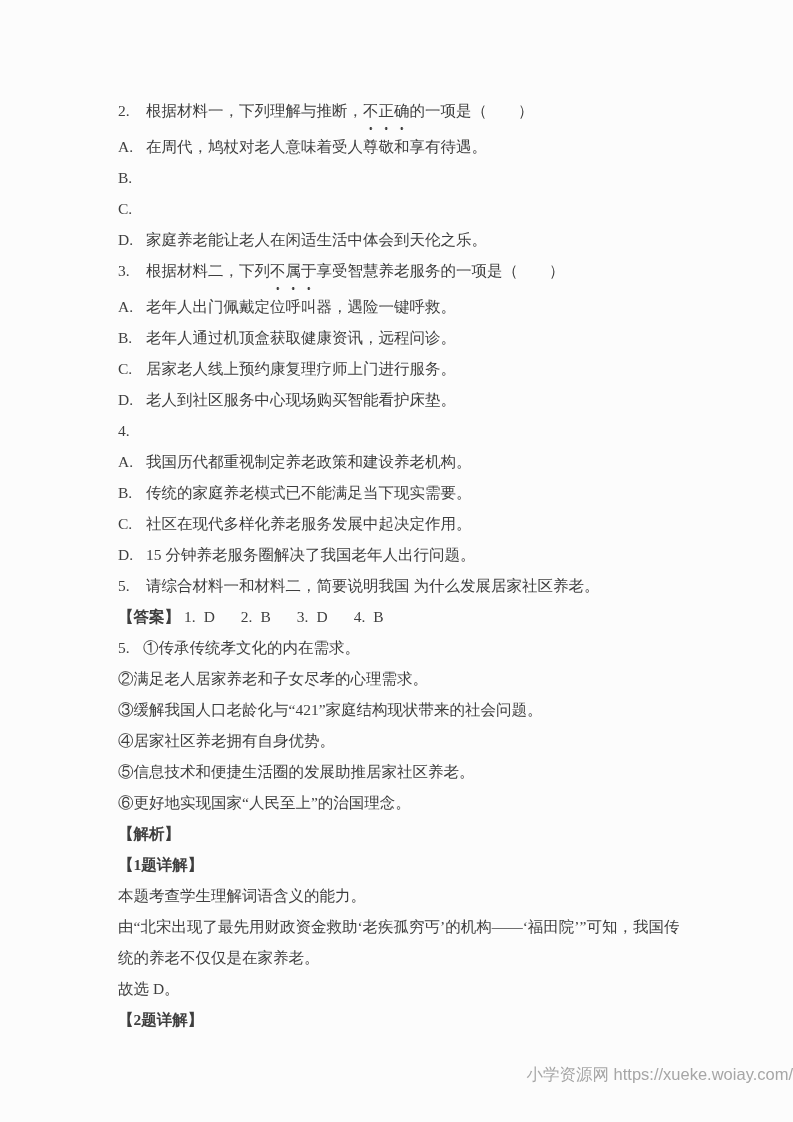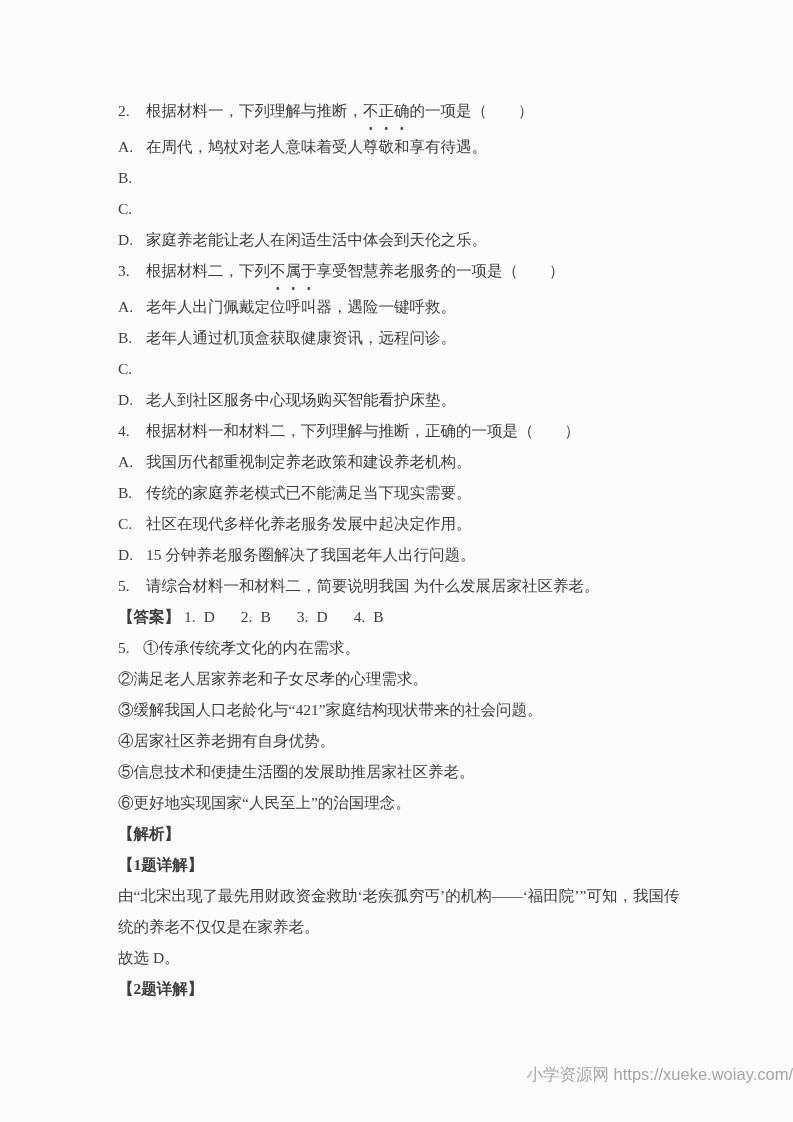--- a/index.html
+++ b/index.html
@@ -63,29 +63,29 @@
     <p class="line">
         <span class="num">A.</span>
         <span>老年人出门佩戴定位呼叫器，遇险一键呼救。</span>
       </p>
     <p class="line">
         <span class="num">B.</span>
         <span>老年人通过机顶盒获取健康资讯，远程问诊。</span>
       </p>
     <p class="line">
         <span class="num">C.</span>
+        <span>居家老人线上预约康复理疗师上门进行服务。</span>
       </p>
     <p class="line">
         <span class="num">D.</span>
         <span>老人到社区服务中心现场购买智能看护床垫。</span>
       </p>
 
     <p class="line">
         <span class="num">4.</span>
-        <span>根据材料一和材料二，下列理解与推断，正确的一项是（　　）</span>
         <span class="emph"></span>
         <span></span>
       </p>
     <p class="line">
         <span class="num">A.</span>
         <span>我国历代都重视制定养老政策和建设养老机构。</span>
       </p>
     <p class="line">
         <span class="num">B.</span>
         <span>传统的家庭养老模式已不能满足当下现实需要。</span>
@@ -132,20 +132,23 @@
         <span>⑥更好地实现国家“人民至上”的治国理念。</span>
       </p>
 
     <p class="line">
         <span class="bold">【解析】</span>
       </p>
     <p class="line">
         <span class="bold">【1题详解】</span>
       </p>
     <p class="line">
+        <span>本题考查学生理解词语含义的能力。</span>
+      </p>
+    <p class="line">
         <span>由“北宋出现了最先用财政资金救助‘老疾孤穷丐’的机构——‘福田院’”可知，我国传</span>
       </p>
     <p class="line">
         <span>统的养老不仅仅是在家养老。</span>
       </p>
     <p class="line">
         <span>故选 D。</span>
       </p>
     <p class="line">
         <span class="bold">【2题详解】</span>

